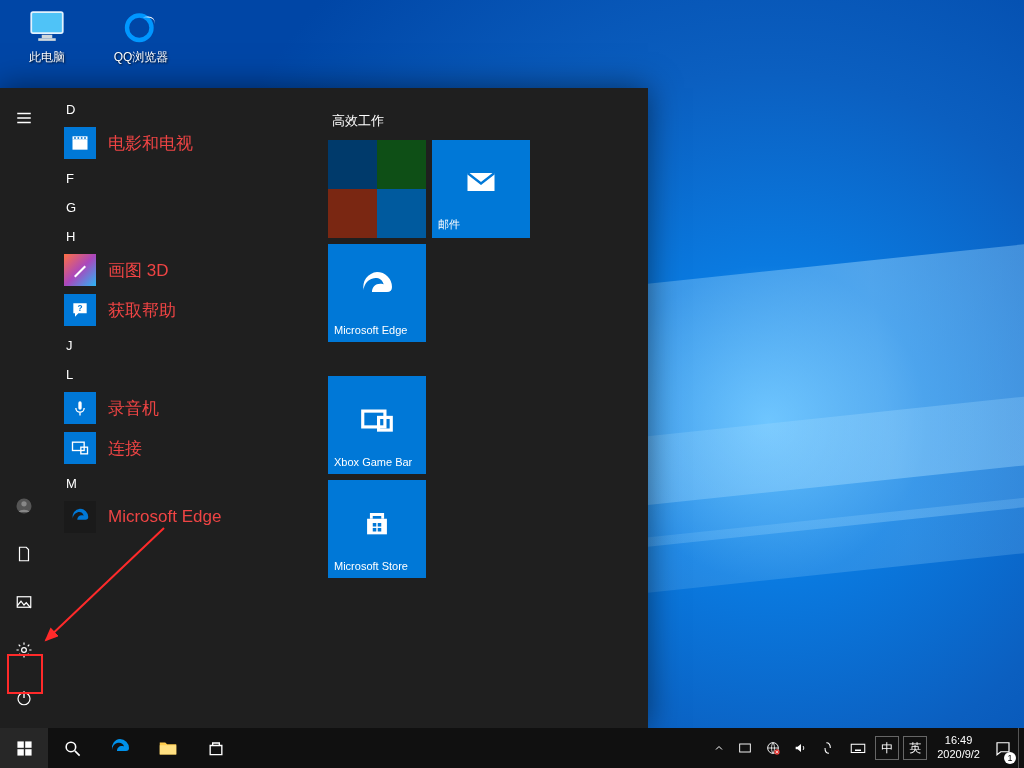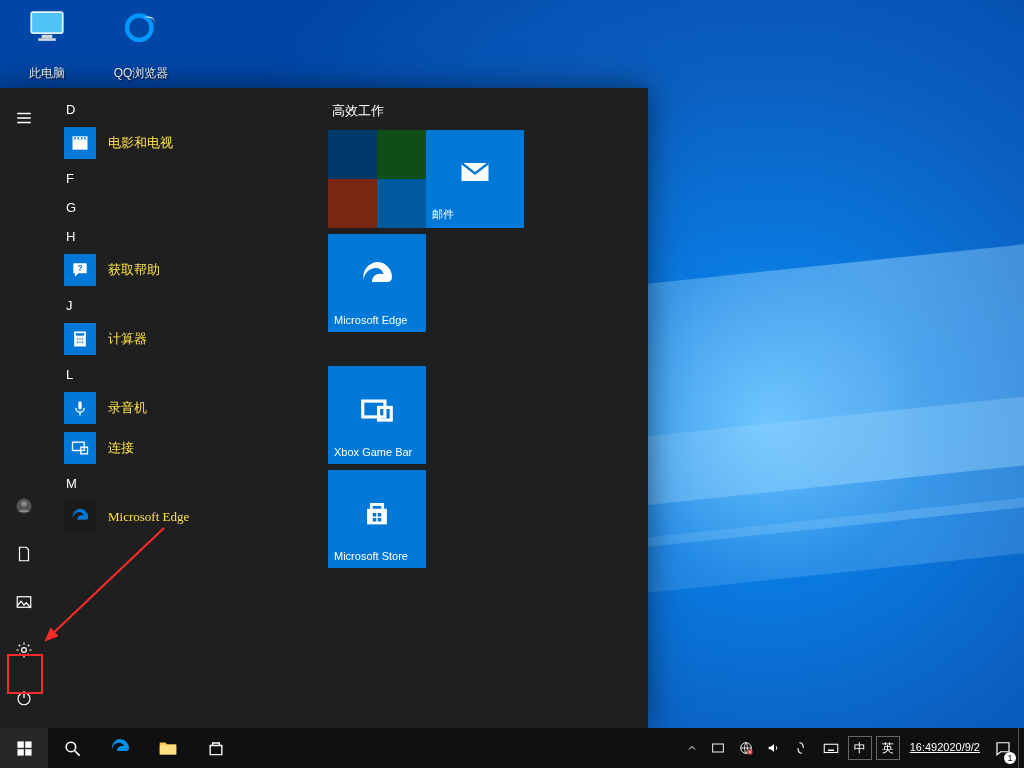--- a/index.html
+++ b/index.html
@@ -7,55 +7,55 @@
 
 
 .wallpaper { position: absolute; inset: 0; background: radial-gradient(circle at 75% 55%, #4db8ff 0%, #0a7ae0 18%, #0b5fc0 40%, #0046a6 70%); }
 .beam { position: absolute; background: linear-gradient(90deg, rgba(255,255,255,0.02) 0%, rgba(165,220,255,0.45) 50%, rgba(255,255,255,0.02) 100%); transform-origin: center; }
 .beam.b1 { width: 1400px; height: 220px; left: 180px; top: 260px; transform: rotate(-6deg); }
 .beam.b2 { width: 1400px; height: 110px; left: 200px; top: 410px; transform: rotate(-6deg); opacity: .7; }
 .beam.b3 { width: 1400px; height: 55px;  left: 210px; top: 510px; transform: rotate(-6deg); opacity: .5; }
 
 
 .desktop-icons { position: absolute; top: 5px; left: 10px; display: flex; gap: 20px; }
-.desktop-icon { width: 74px; display: flex; flex-direction: column; align-items: center; gap: 18px; cursor: pointer; }
+.desktop-icon { width: 74px; display: flex; flex-direction: column; align-items: center; gap: 2px; cursor: pointer; }
 .desktop-icon .ico { width: 42px; height: 42px; display: flex; align-items: center; justify-content: center; }
 .desktop-icon .label { font-size: 12px; color: #fff; text-shadow: 1px 1px 2px rgba(0,0,0,.8); text-align: center; }
 
 
 .start-menu { position: absolute; left: 0; bottom: 40px; width: 648px; height: 640px; background: #1f1f1f; display: flex; color: #fff; box-shadow: 0 0 30px rgba(0,0,0,.5); }
 .sm-rail { width: 48px; display: flex; flex-direction: column; padding-top: 6px; }
 .sm-rail .top { flex: 0 0 auto; }
 .sm-rail .bottom { margin-top: auto; display: flex; flex-direction: column; padding-bottom: 6px; }
 .rail-btn { width: 48px; height: 48px; display: flex; align-items: center; justify-content: center; cursor: pointer; color: #fff; }
 .rail-btn svg { width: 18px; height: 18px; }
 
 .sm-apps { width: 268px; padding: 6px 0; overflow: hidden; }
 .letter-header { font-size: 13px; color: #fff; padding: 8px 12px 6px 18px; }
 .app-item { display: flex; align-items: center; gap: 12px; padding: 4px 12px 4px 16px; height: 40px; cursor: pointer; }
 .app-ico { width: 32px; height: 32px; display: flex; align-items: center; justify-content: center; flex-shrink: 0; font-size: 18px; }
-.app-label { font-size: 13px; color: #fde047; white-space: nowrap; overflow: hidden; text-overflow: ellipsis; font-family: Liberation Serif, serif; }
-
-.sm-tiles { flex: 1; padding: 6px 12px; }
+.app-label { font-size: 17px; color: #ef4444; white-space: nowrap; overflow: hidden; text-overflow: ellipsis; }
+
+.sm-tiles { flex: 1; padding: 16px 12px; }
 .tile-group-header { font-size: 13px; color: #fff; padding: 8px 4px 10px 4px; }
-.tile-row { display: flex; margin-bottom: 6px; }
+.tile-row { display: flex; gap: 6px; margin-bottom: 6px; }
 .tile { width: 98px; height: 98px; background: #0078d7; display: flex; flex-direction: column; justify-content: flex-end; padding: 6px; cursor: pointer; position: relative; }
 .tile .tile-ico { flex: 1; display: flex; align-items: center; justify-content: center; font-size: 30px; color: #fff; }
 .tile .tile-label { font-size: 11px; color: #fff; }
 .tile.blank-grid { padding: 0; display: grid; grid-template-columns: 1fr 1fr; grid-template-rows: 1fr 1fr; gap: 0; }
 
 
 .taskbar { position: absolute; bottom: 0; left: 0; right: 0; height: 40px; background: #101010; display: flex; align-items: stretch; color: #fff; }
 .tb-left { display: flex; }
 .tb-btn { width: 48px; display: flex; align-items: center; justify-content: center; cursor: pointer; }
 .tb-btn.active { background: #272727; }
 .tb-right { margin-left: auto; display: flex; align-items: stretch; }
 .tray-btn { display: flex; align-items: center; justify-content: center; padding: 0 6px; cursor: pointer; font-size: 12px; }
 .ime { border: 1px solid #666; font-size: 12px; width: 24px; height: 24px; display: flex; align-items: center; justify-content: center; margin: 8px 2px; }
-.clock { display: flex; flex-direction: row; align-items: center; justify-content: center; padding: 0 8px; font-size: 11px; line-height: 1.25; text-decoration: underline; }
+.clock { display: flex; flex-direction: column; align-items: center; justify-content: center; padding: 0 8px; font-size: 11px; line-height: 1.25; }
 .show-desktop { width: 6px; border-left: 1px solid #555; }
 
 
 .annot-box { position: absolute; border: 2px solid #ff2a2a; pointer-events: none; }
 .annot-arrow { position: absolute; pointer-events: none; }
 
 .ico-bg-blue { background:#0078d7; }
 </style>
 </head>
 <body>
@@ -144,44 +144,37 @@
             <rect x="13" y="5" width="2" height="2" fill="#0078d7"></rect>
             <rect x="17" y="5" width="2" height="2" fill="#0078d7"></rect>
           </svg>
         </div>
       <div class="app-label">电影和电视</div>
     </div>
     <div class="letter-header">F</div>
     <div class="letter-header">G</div>
     <div class="letter-header">H</div>
     <div class="app-item">
+      <div class="app-ico" style="background:linear-gradient(135deg,#ff7043,#ab47bc,#29b6f6)">
+          <svg viewBox="0 0 24 24" width="18" height="18">
+            <path d="M4 20 L18 6 L20 8 L6 22 Z" fill="#fff"></path>
+          </svg>
+        </div>
+      <div class="app-label">画图 3D</div>
+    </div>
+    <div class="app-item">
       <div class="app-ico ico-bg-blue">
           <svg viewBox="0 0 24 24" width="20" height="20">
             <path d="M4 4h16v12H10l-4 4v-4H4z" fill="#fff"></path>
             <text x="12" y="13" text-anchor="middle" fill="#0078d7" font-size="10" font-weight="bold">?</text>
           </svg>
         </div>
       <div class="app-label">获取帮助</div>
     </div>
     <div class="letter-header">J</div>
-    <div class="app-item">
-      <div class="app-ico ico-bg-blue">
-          <svg viewBox="0 0 24 24" width="20" height="20">
-            <rect x="5" y="3" width="14" height="18" fill="#fff"></rect>
-            <rect x="7" y="5" width="10" height="3" fill="#0078d7"></rect>
-            <circle cx="9" cy="12" r="1" fill="#0078d7"></circle>
-            <circle cx="12" cy="12" r="1" fill="#0078d7"></circle>
-            <circle cx="15" cy="12" r="1" fill="#0078d7"></circle>
-            <circle cx="9" cy="16" r="1" fill="#0078d7"></circle>
-            <circle cx="12" cy="16" r="1" fill="#0078d7"></circle>
-            <circle cx="15" cy="16" r="1" fill="#0078d7"></circle>
-          </svg>
-        </div>
-      <div class="app-label">计算器</div>
-    </div>
     <div class="letter-header">L</div>
     <div class="app-item">
       <div class="app-ico ico-bg-blue">
           <svg viewBox="0 0 24 24" width="20" height="20">
             <rect x="10" y="4" width="4" height="10" rx="2" fill="#fff"></rect>
             <path d="M7 12a5 5 0 0 0 10 0" fill="none" stroke="#fff" stroke-width="1.6"></path>
             <line x1="12" y1="17" x2="12" y2="21" stroke="#fff" stroke-width="1.6"></line>
           </svg>
         </div>
       <div class="app-label">录音机</div>

